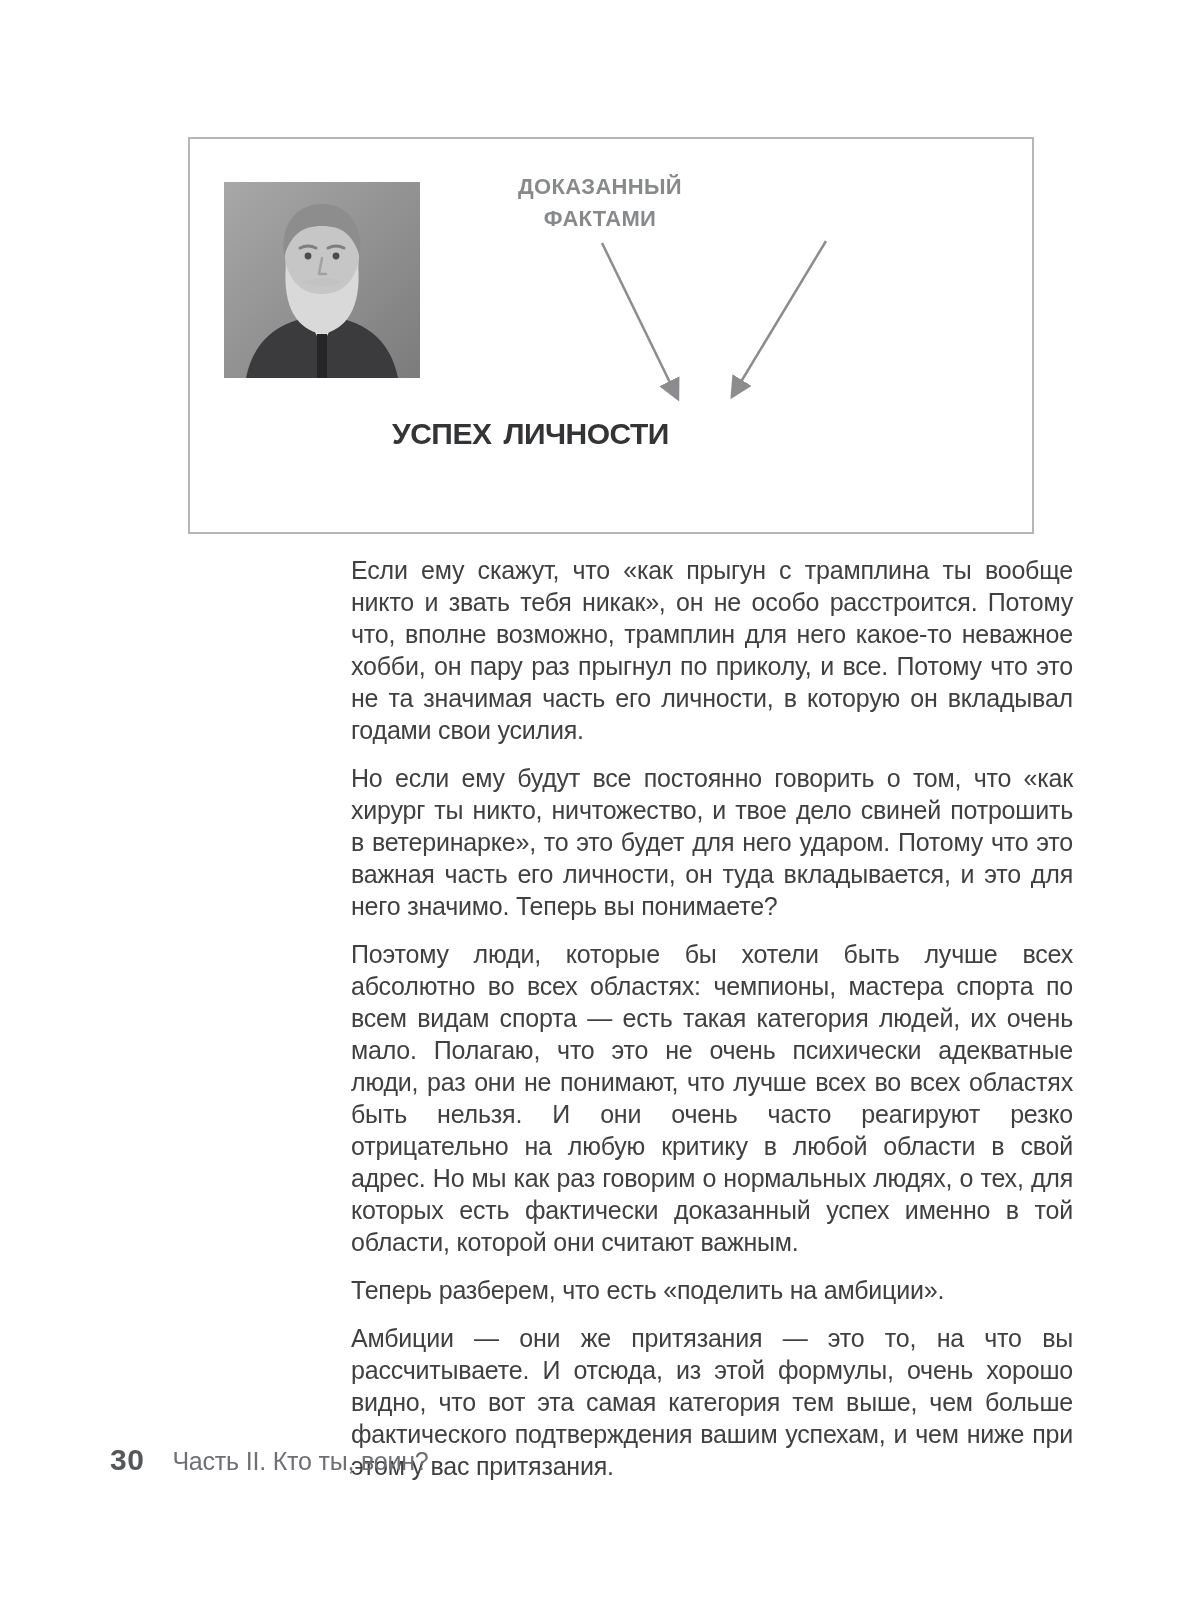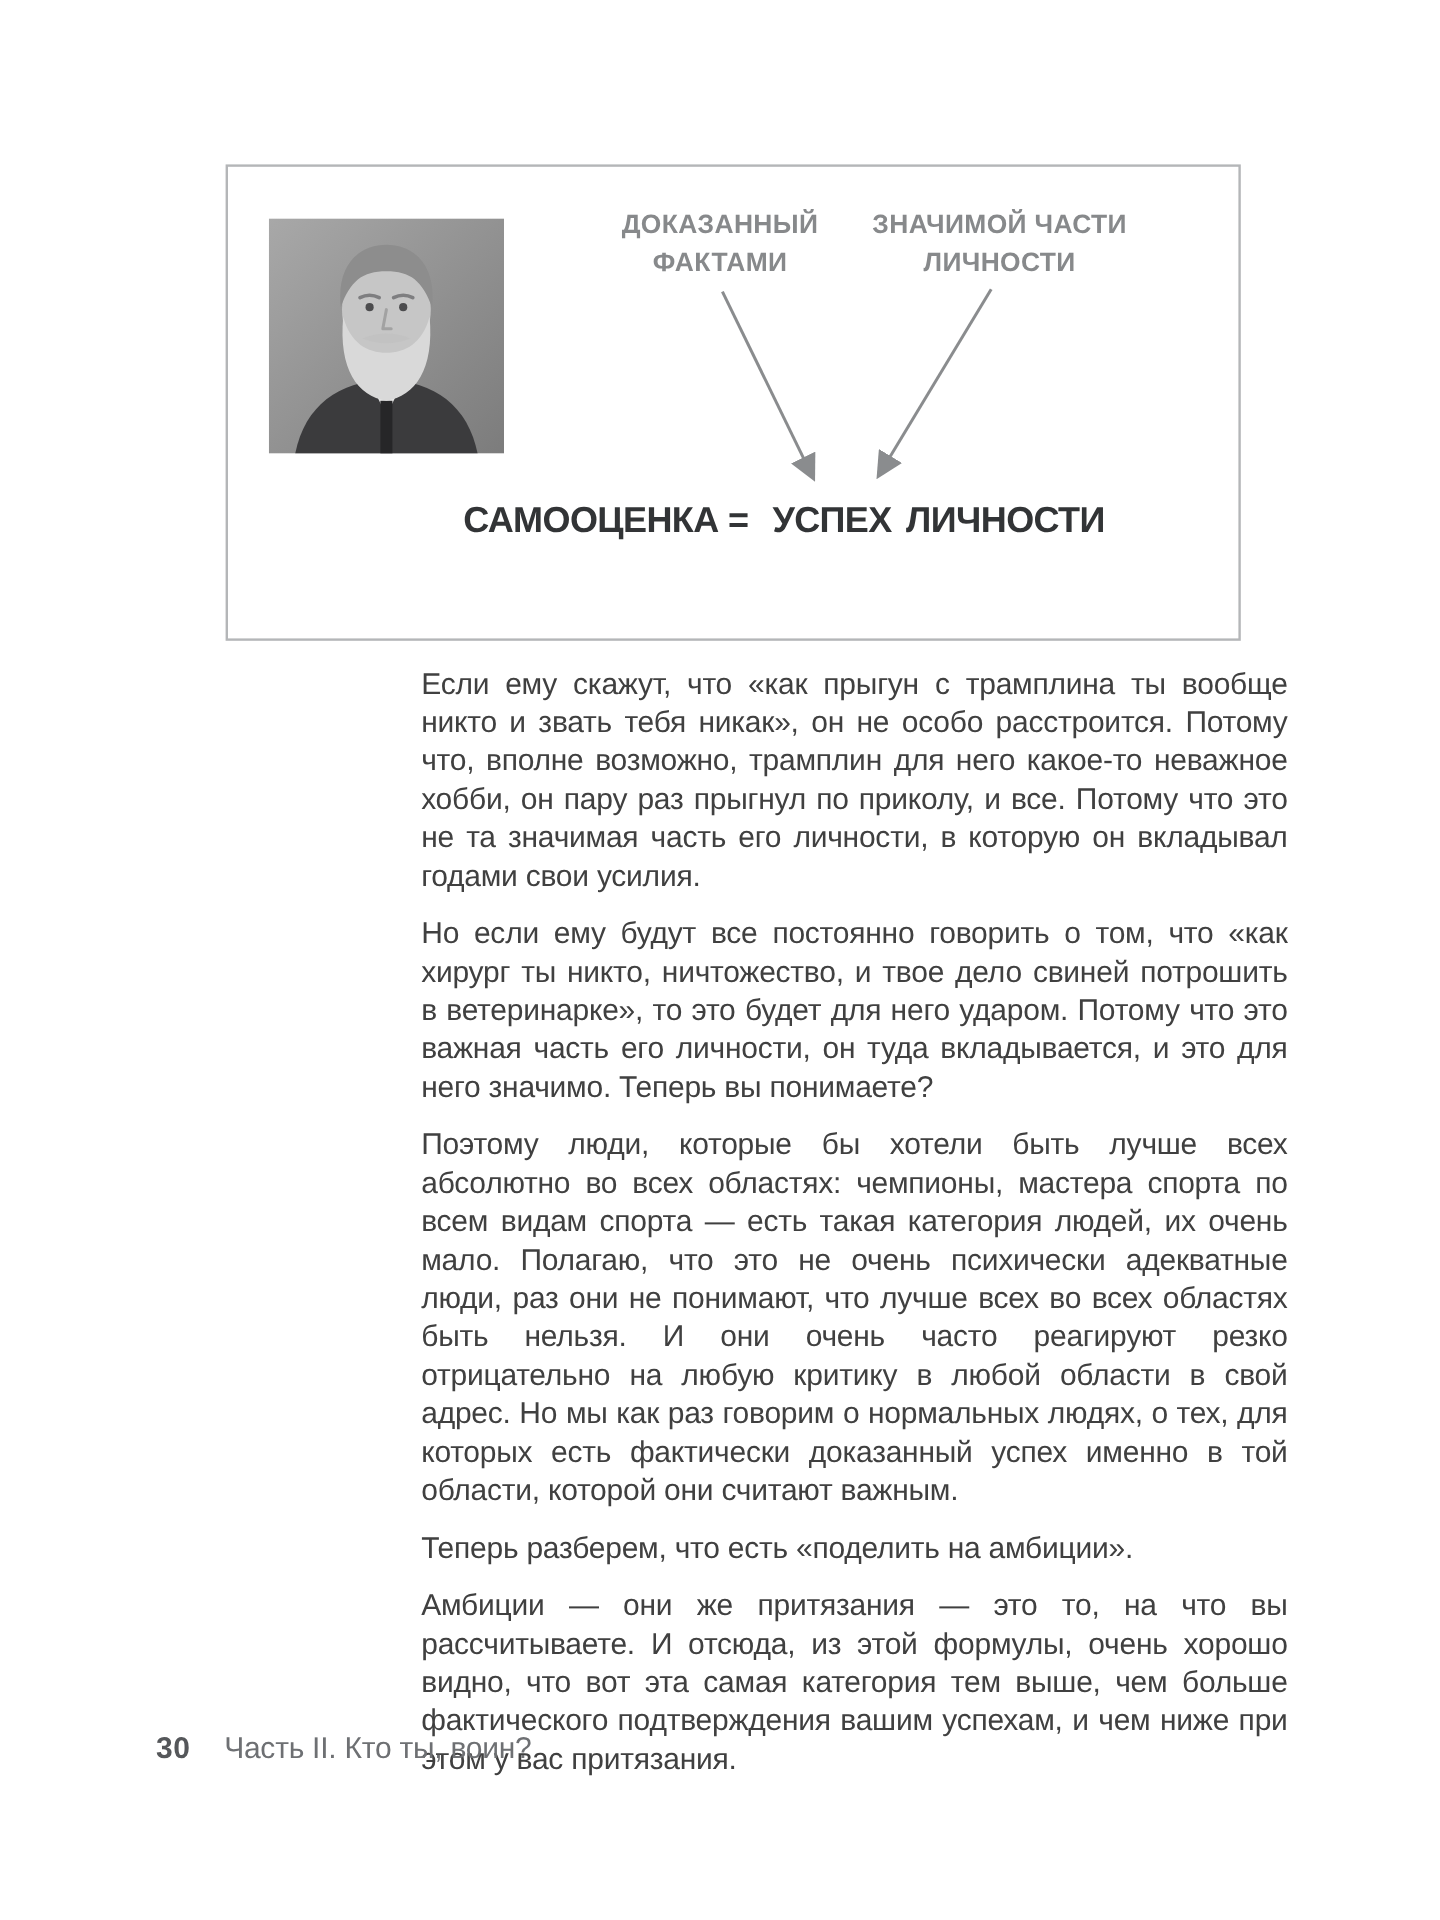--- a/index.html
+++ b/index.html
@@ -97,24 +97,23 @@
 
   
   .page-footer {
     position: absolute;
     left: 110px; top: 1443px;
     display: flex;
     align-items: baseline;
   }
   .page-number {
     font-weight: bold;
-    font-size: 25px;
+    font-size: 30px;
     color: #55575a;
     letter-spacing: 0.5px;
-    margin-left: 20px;
   }
   .running-title {
     margin-left: 28px;
     font-size: 25px;
     color: #6e7073;
     letter-spacing: -0.2px;
   }
 </style>
 </head>
 <body>
@@ -141,34 +140,32 @@
       <circle cx="84" cy="74" r="3.4" fill="#4c4c4e"></circle>
       <circle cx="112" cy="74" r="3.4" fill="#4c4c4e"></circle>
       <path d="M76,66 Q84,62 92,66" stroke="#7e7e80" stroke-width="3" fill="none" stroke-linecap="round"></path>
       <path d="M104,66 Q112,62 120,66" stroke="#7e7e80" stroke-width="3" fill="none" stroke-linecap="round"></path>
       <path d="M98,76 L95,92 L102,92" stroke="#a2a2a2" stroke-width="2.5" fill="none" stroke-linecap="round" stroke-linejoin="round"></path>
     </svg>
   </span>
 
   <div class="fig-label left">ДОКАЗАННЫЙ ФАКТАМИ</div>
 
-  <div class="fig-label right">ЗНАЧИМОЙ ЧАСТИ ЛИЧНОСТИ</div>
 
   <svg class="arrows-svg" viewBox="0 0 846 397" xmlns="http://www.w3.org/2000/svg">
     <defs>
       <marker id="arrowhead" markerWidth="9" markerHeight="9" refX="7" refY="4.5" orient="auto">
         <path d="M0,0 L9,4.5 L0,9 Z" fill="#8a8c8e"></path>
       </marker>
     </defs>
     <line x1="412" y1="104" x2="487" y2="258" stroke="#8a8c8e" stroke-width="2.5" marker-end="url(#arrowhead)"></line>
     <line x1="636" y1="102" x2="543" y2="256" stroke="#8a8c8e" stroke-width="2.5" marker-end="url(#arrowhead)"></line>
   </svg>
 
   <div class="equation">
-    <span class="eq-lhs">САМООЦЕНКА =</span>
     <span class="fraction">
       <span class="num">УСПЕХ</span>
       <span class="frac-line"></span>
       <span class="den">ЛИЧНОСТИ</span>
     </span>
   </div>
 </div>
 
 <main class="body-text">
   <p>Если ему скажут, что «как прыгун с трамплина ты вообще никто и звать тебя никак», он не особо расстроится. Потому что, вполне возможно, трамплин для него какое-то неважное хобби, он пару раз прыгнул по приколу, и все. Потому что это не та значимая часть его личности, в которую он вкладывал годами свои усилия.</p>

